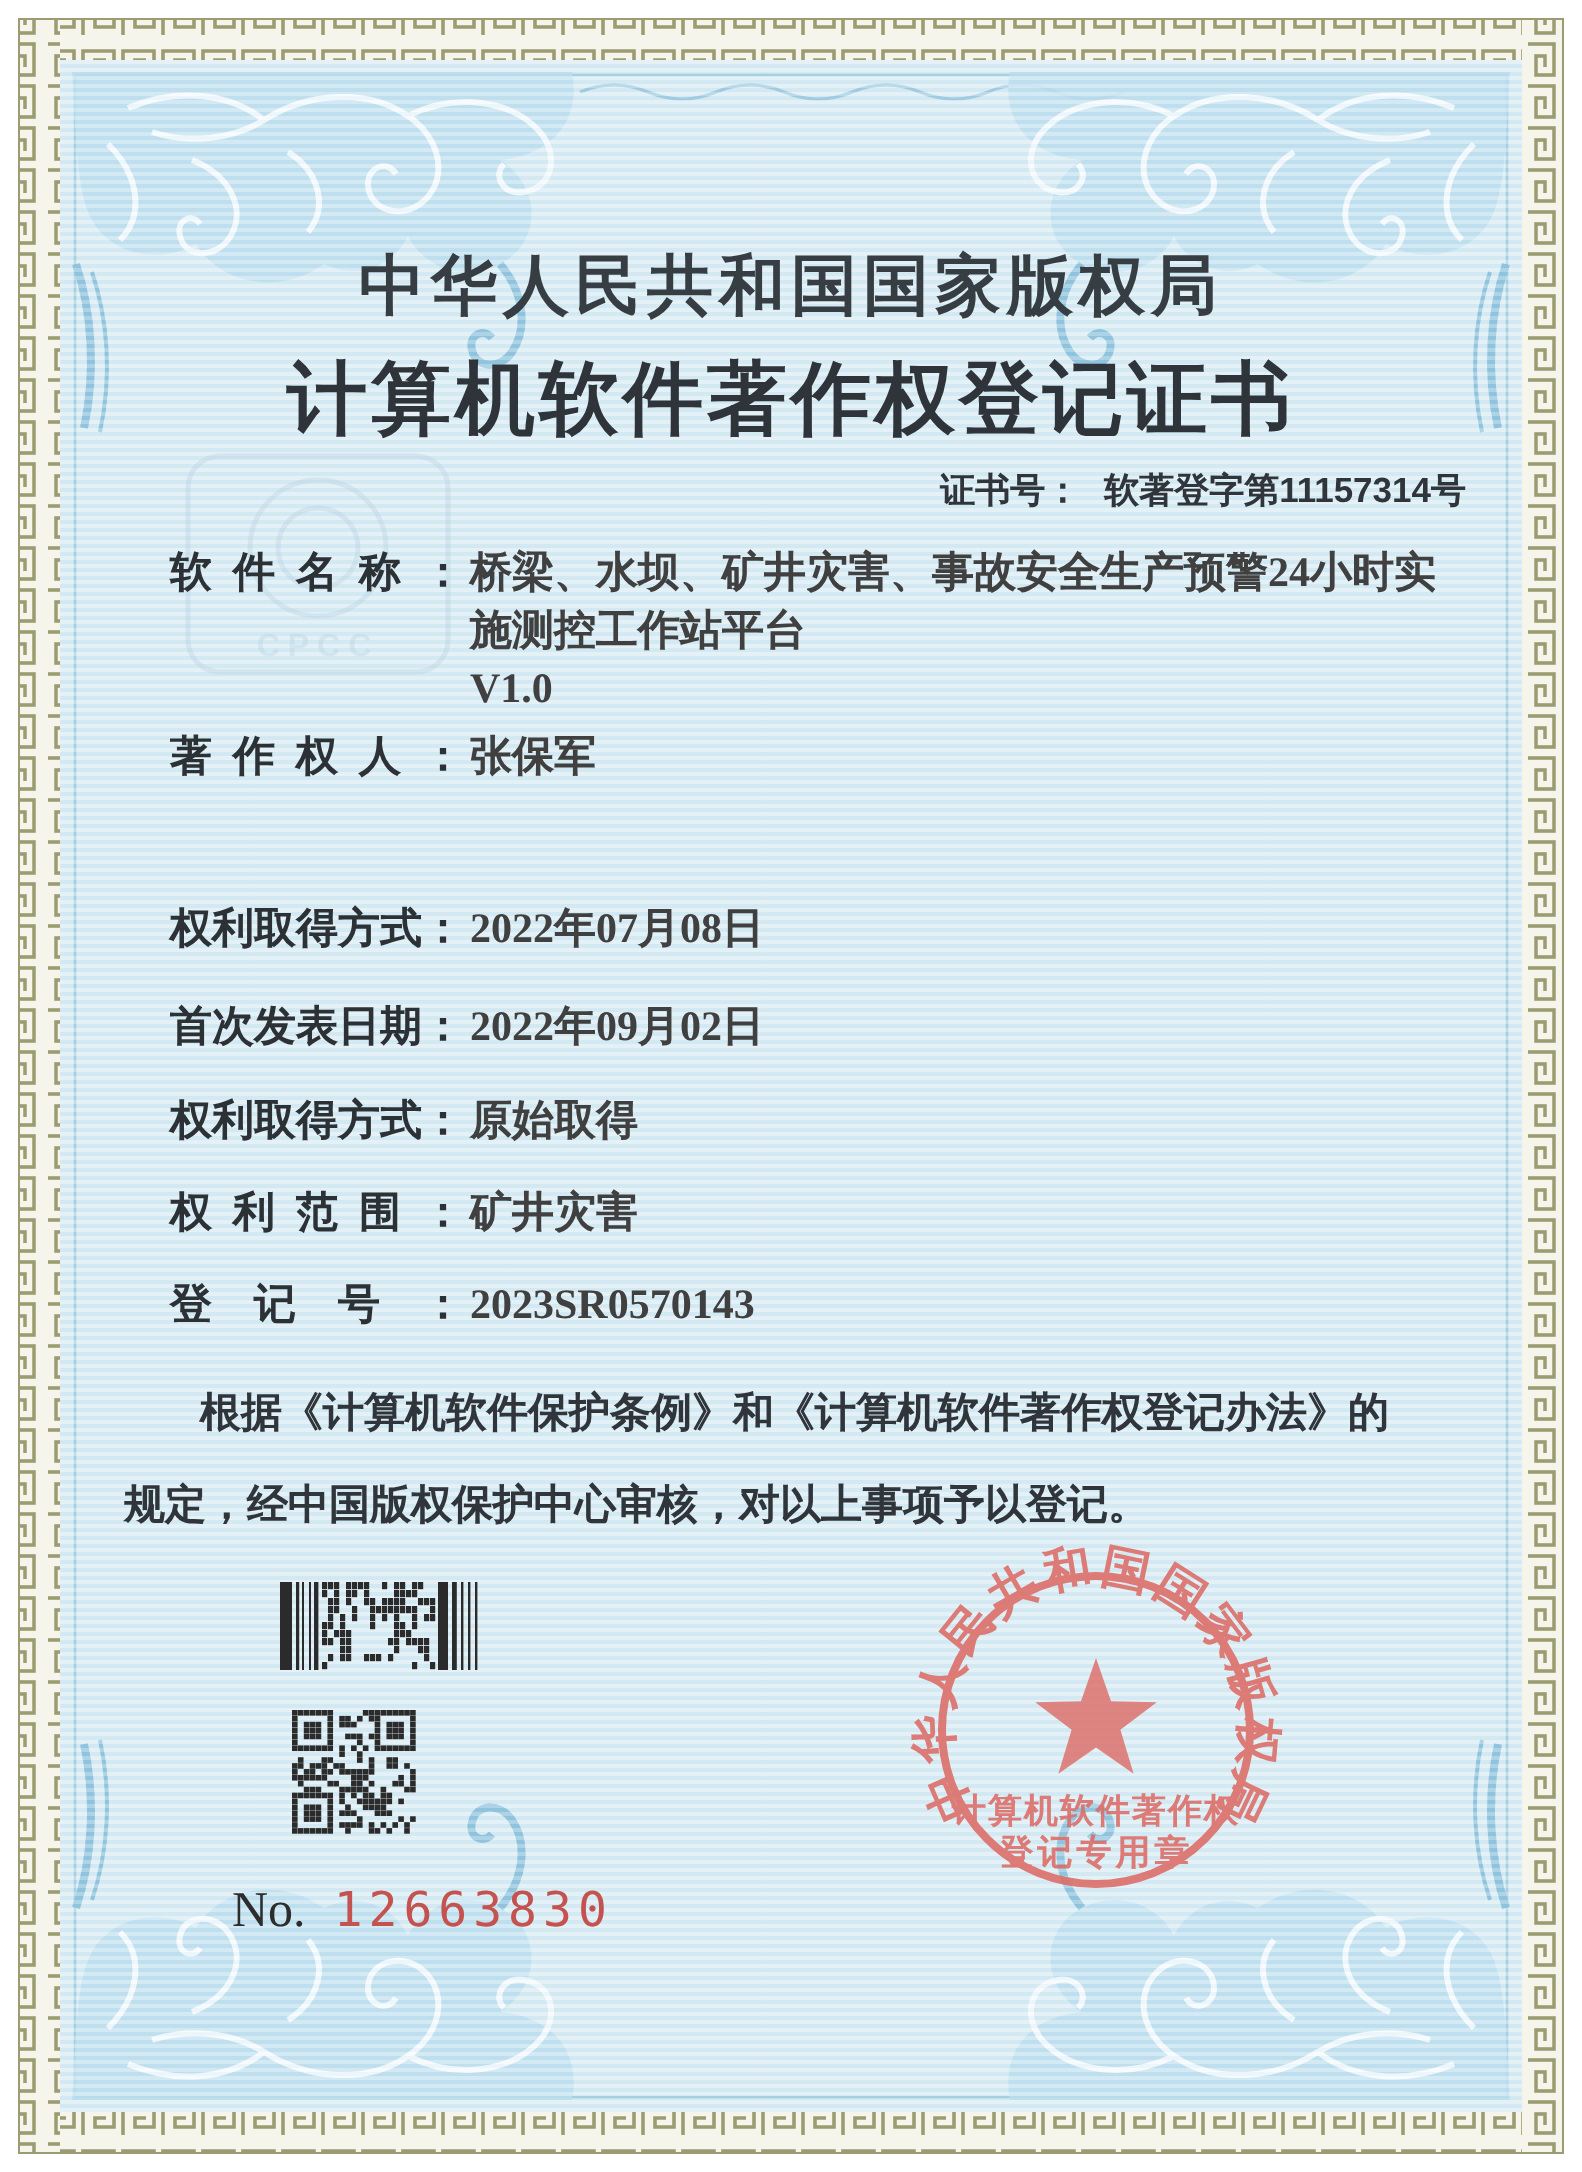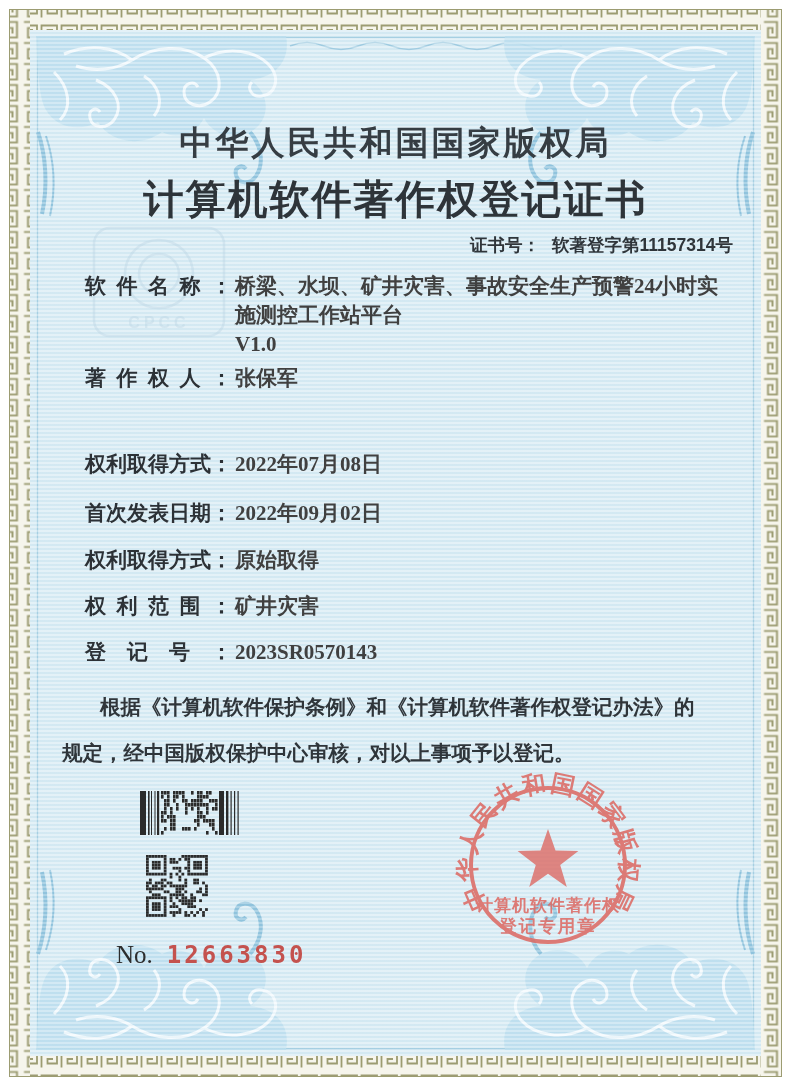--- a/index.html
+++ b/index.html
@@ -61,21 +61,21 @@
 
   .barcode-svg{position:absolute;left:140px;top:791px;}
   .qr-svg{position:absolute;left:146px;top:855px;}
   .barcode-svg rect,.qr-svg rect{fill:var(--barcode_ink,#2b2b2b);}
 
   .serial{
     position:absolute;left:116px;top:941px;font-size:25px;color:#2d2d2d;
   }
   .serial-number{
     font-family:"DejaVu Sans Mono","Liberation Mono",monospace;
-    color:var(--serial_red,#c4524e);letter-spacing:3px;margin-left:14px;font-size:24px;font-weight:bold;
+    color:var(--serial_red,#c4524e);letter-spacing:3px;margin-left:14px;font-size:24px;
   }
 
   .seal-svg{position:absolute;left:448px;top:765px;mix-blend-mode:multiply;opacity:0.88;}
   .seal-ring{fill:none;stroke:var(--seal_red,#dc6a64);stroke-width:4px;}
   .seal-arc-text{
     fill:var(--seal_red,#dc6a64);font-size:24px;font-weight:700;letter-spacing:2.5px;
     font-family:"Liberation Sans","DejaVu Sans",sans-serif;
   }
   .seal-star{fill:var(--seal_red,#dc6a64);opacity:0.92;}
   .seal-sub{

